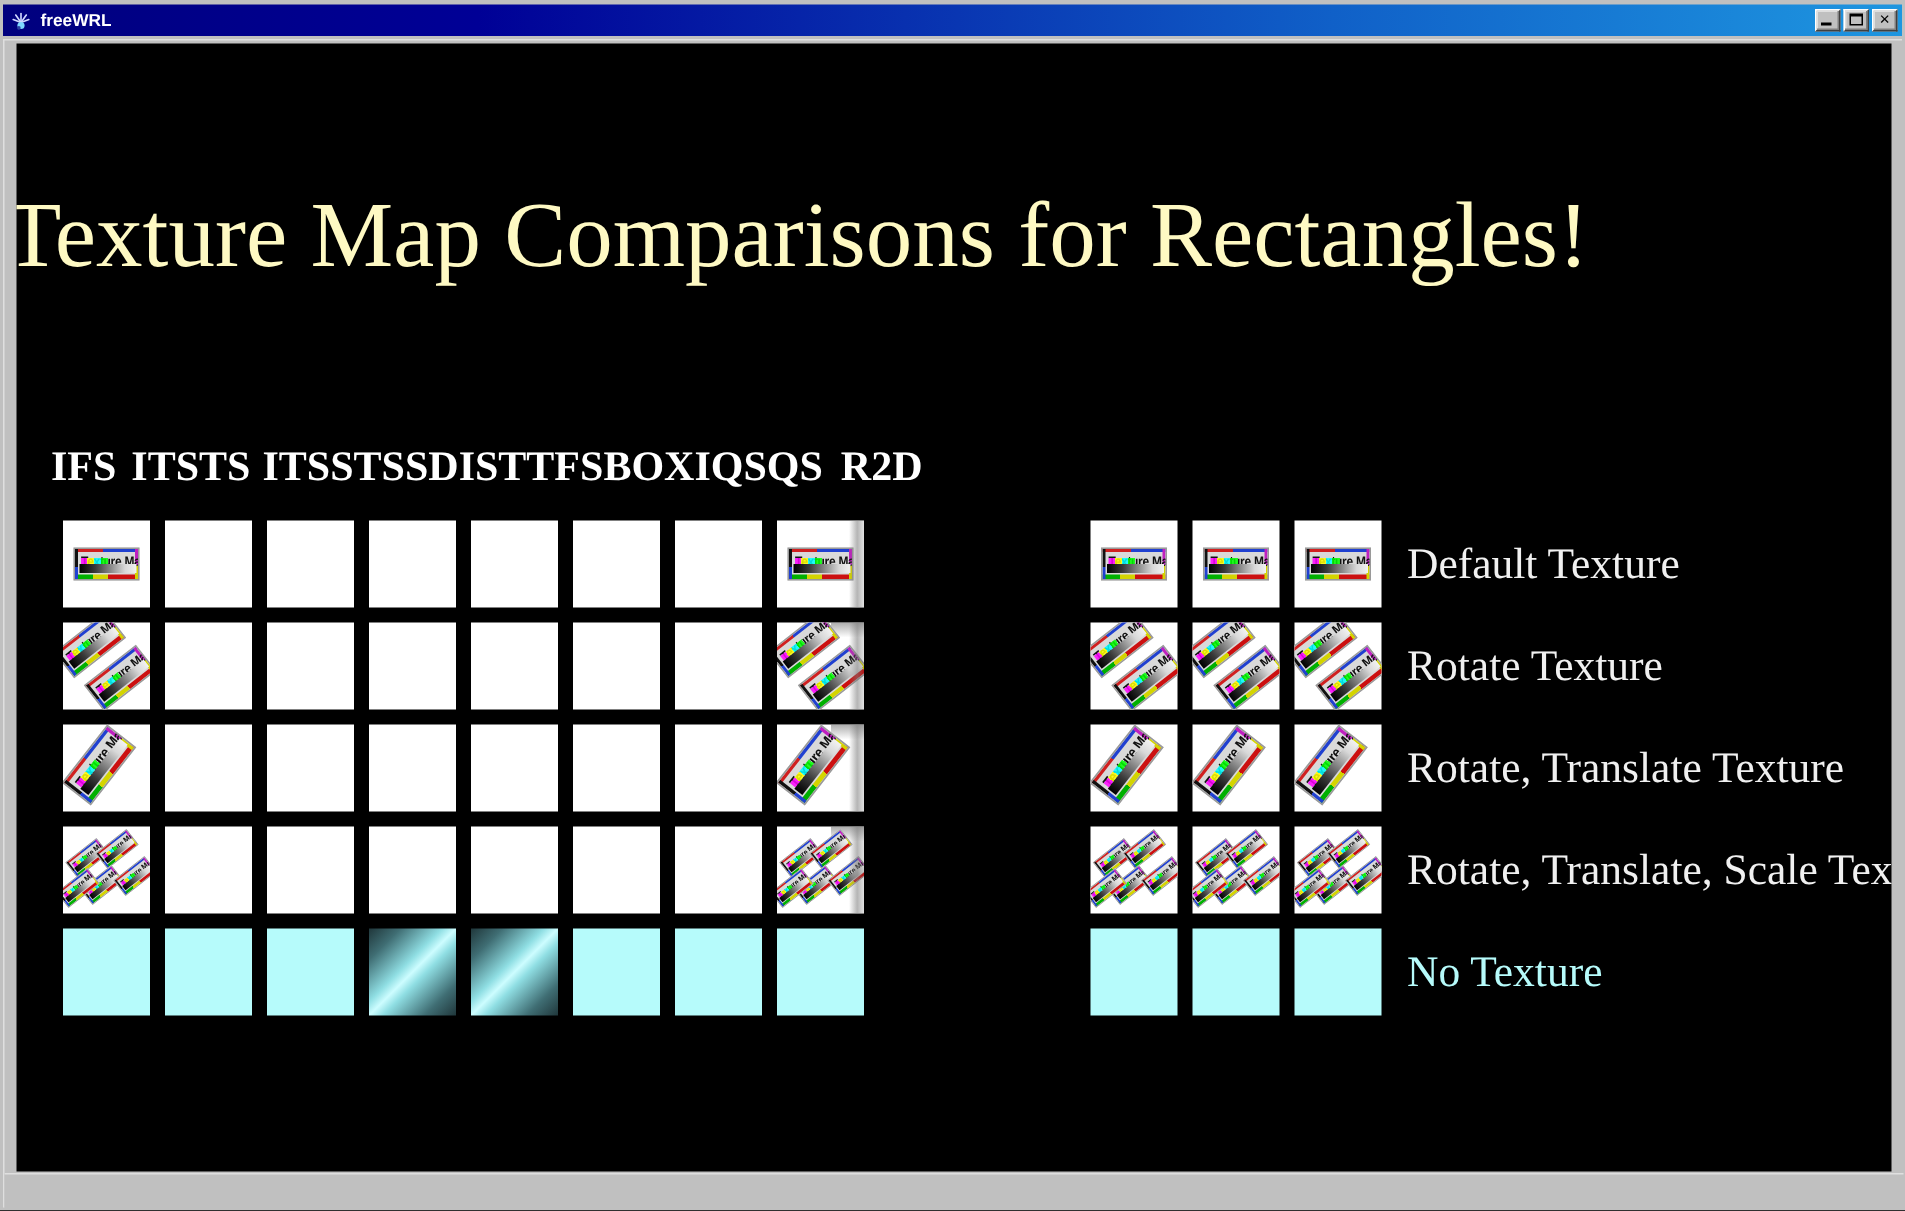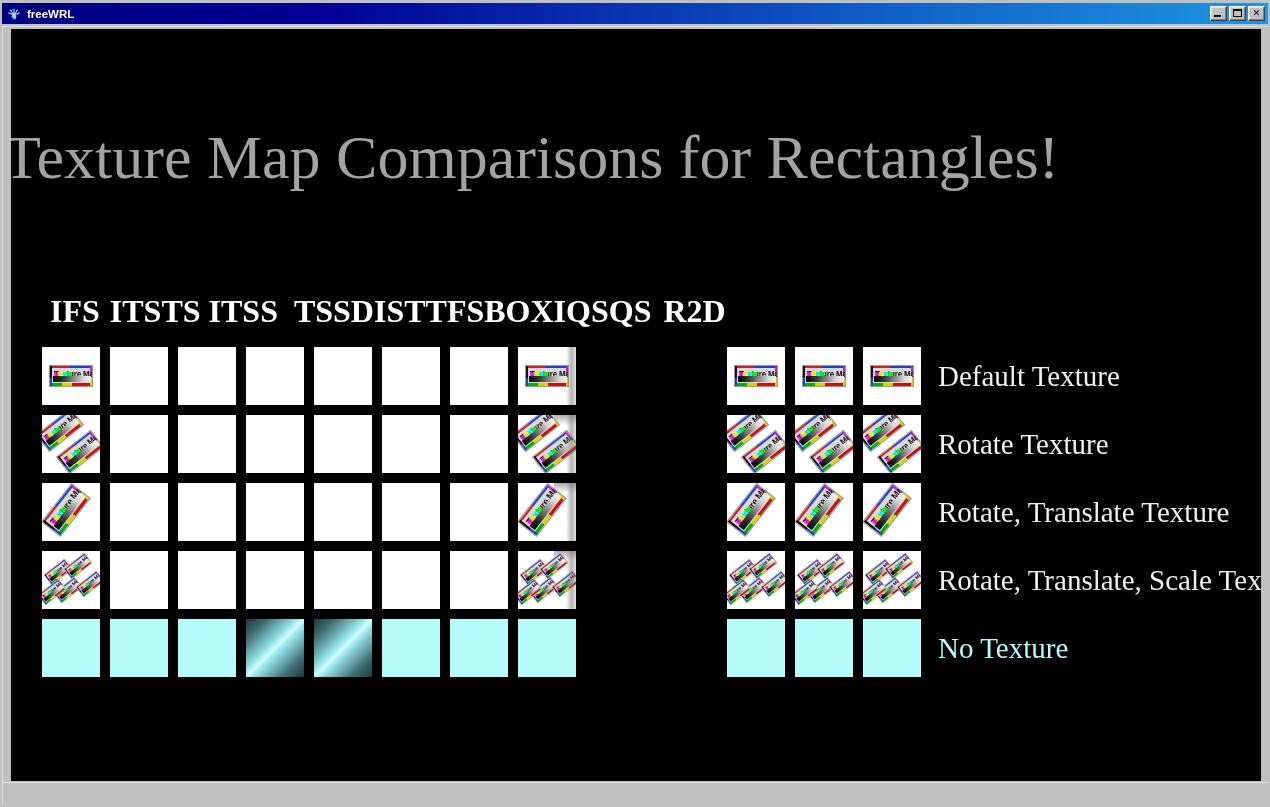--- a/index.html
+++ b/index.html
@@ -90,38 +90,38 @@
     width: 1250px; height: 752px;
     background: #000000;
     overflow: hidden;
   }
 
   
   #scene-title {
     position: absolute;
     left: -8px; top: 92px;
     width: 1258px;
-    color: #a3a3a3;
+    color: #fef9c3;
     font-family: "Liberation Serif", serif;
     font-size: 62px;
     line-height: 72px;
     white-space: nowrap;
     letter-spacing: 0px;
   }
 
   #col-headers {
     position: absolute;
-    left: 39px; top: 264px;
+    left: 23px; top: 264px;
     height: 38px;
     display: flex;
-    align-items: flex-start;
+    align-items: center;
     color: #ffffff;
     font-family: "Liberation Serif", serif;
     font-weight: bold;
-    font-size: 32px;
+    font-size: 28px;
     white-space: nowrap;
   }
   #col-headers .hdr { display: inline-block; }
 
   .grid {
     position: absolute;
     display: grid;
     grid-auto-rows: 58px;
     row-gap: 10px;
     column-gap: 10px;
@@ -307,21 +307,21 @@
   <div id="frame">
 
     <div id="viewport">
 
       <div id="scene-title">Texture Map Comparisons for Rectangles!</div>
 
       <div id="col-headers">
           <span class="hdr" style="margin-right: 10px;">IFS</span>
           <span class="hdr" style="">ITS</span>
           <span class="hdr" style="margin-right: 8px;">TS</span>
-          <span class="hdr" style="margin-right: 16px;">ITSS</span>
+          <span class="hdr" style="margin-right: 0px;">ITSS</span>
           <span class="hdr" style="margin-right: 0px;">TSS</span>
           <span class="hdr" style="margin-right: 0px;">DIST</span>
           <span class="hdr" style="margin-right: 0px;">TFS</span>
           <span class="hdr" style="margin-right: 0px;">BOX</span>
           <span class="hdr" style="margin-right: 0px;">IQS</span>
           <span class="hdr" style="margin-right: 12px;">QS</span>
           <span class="hdr" style="margin-right: 10px;">R2D</span>
         </div>
 
       <div class="grid" id="grid-left">

